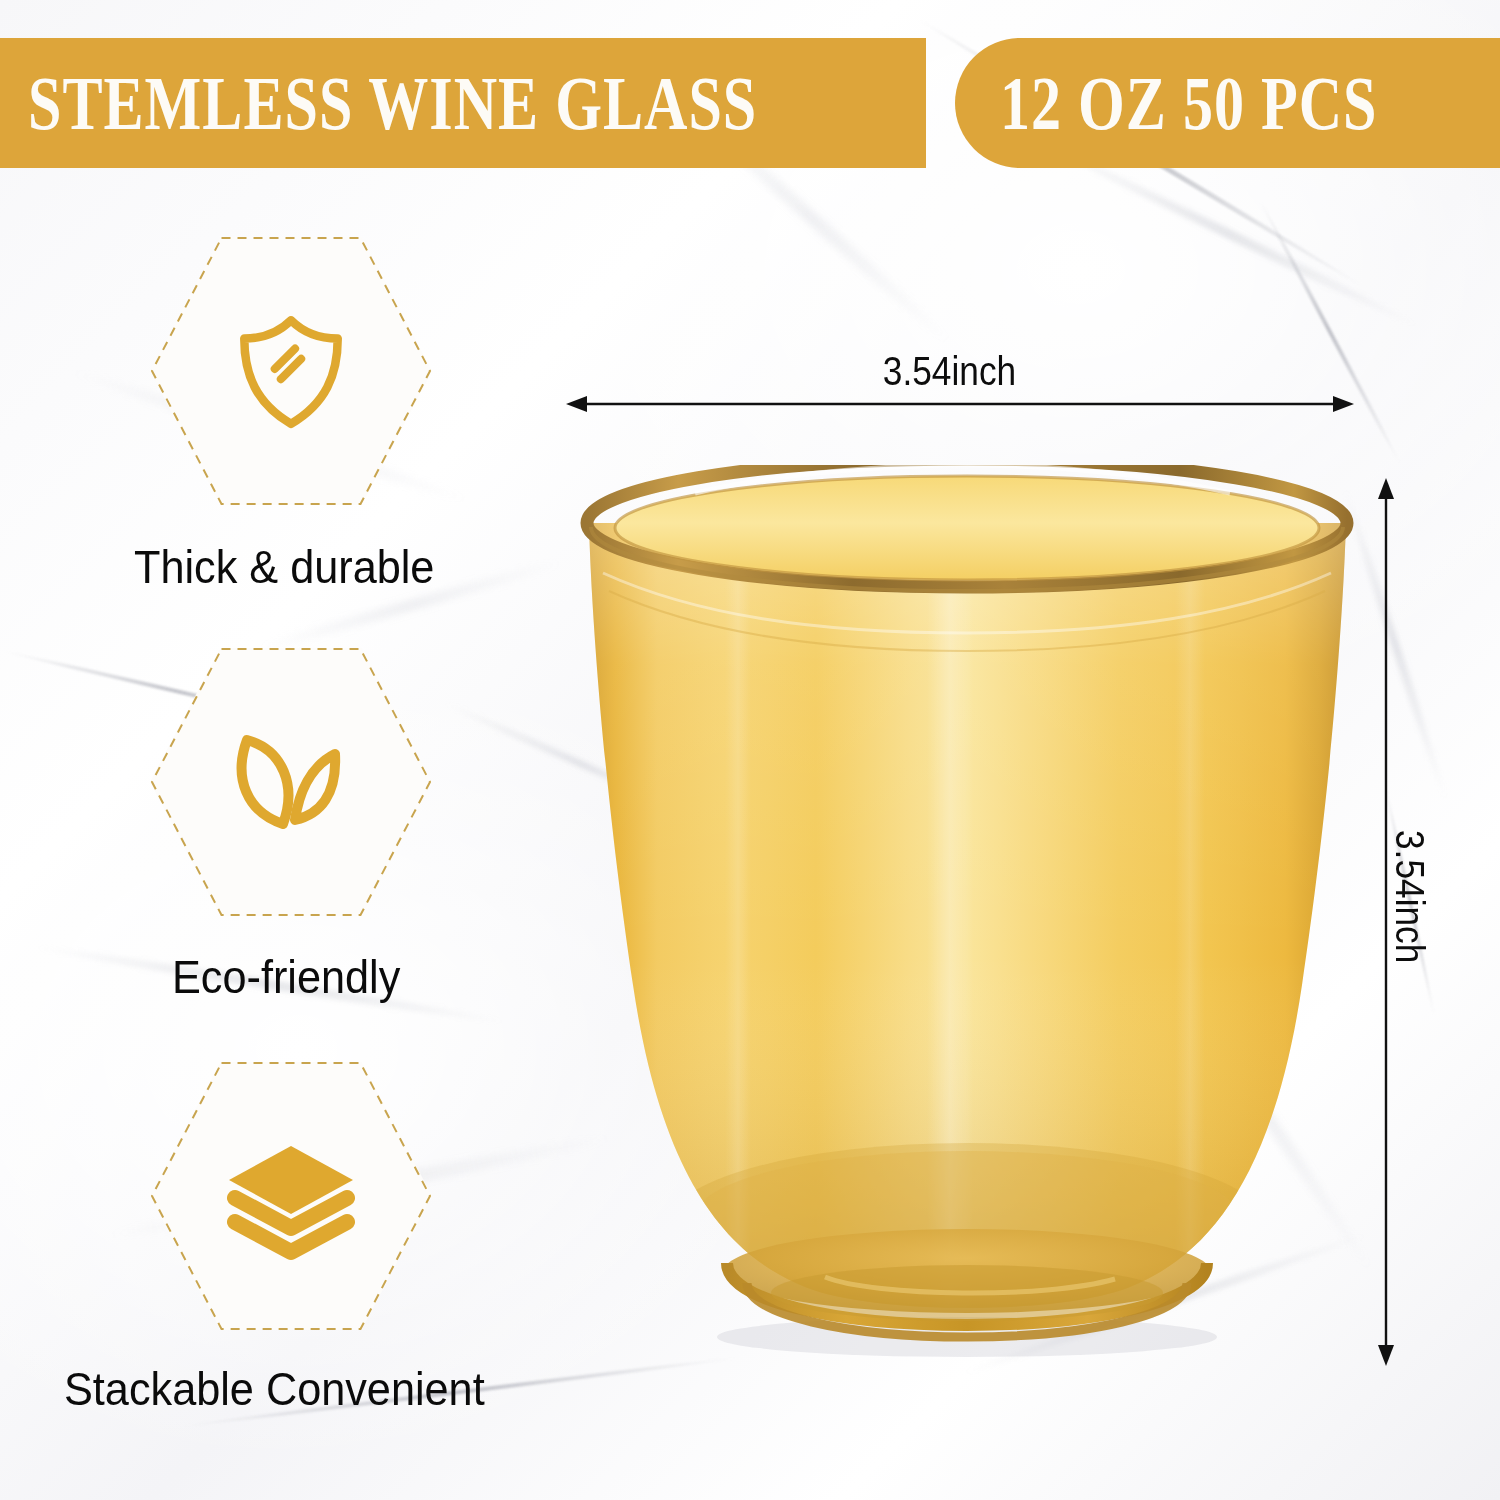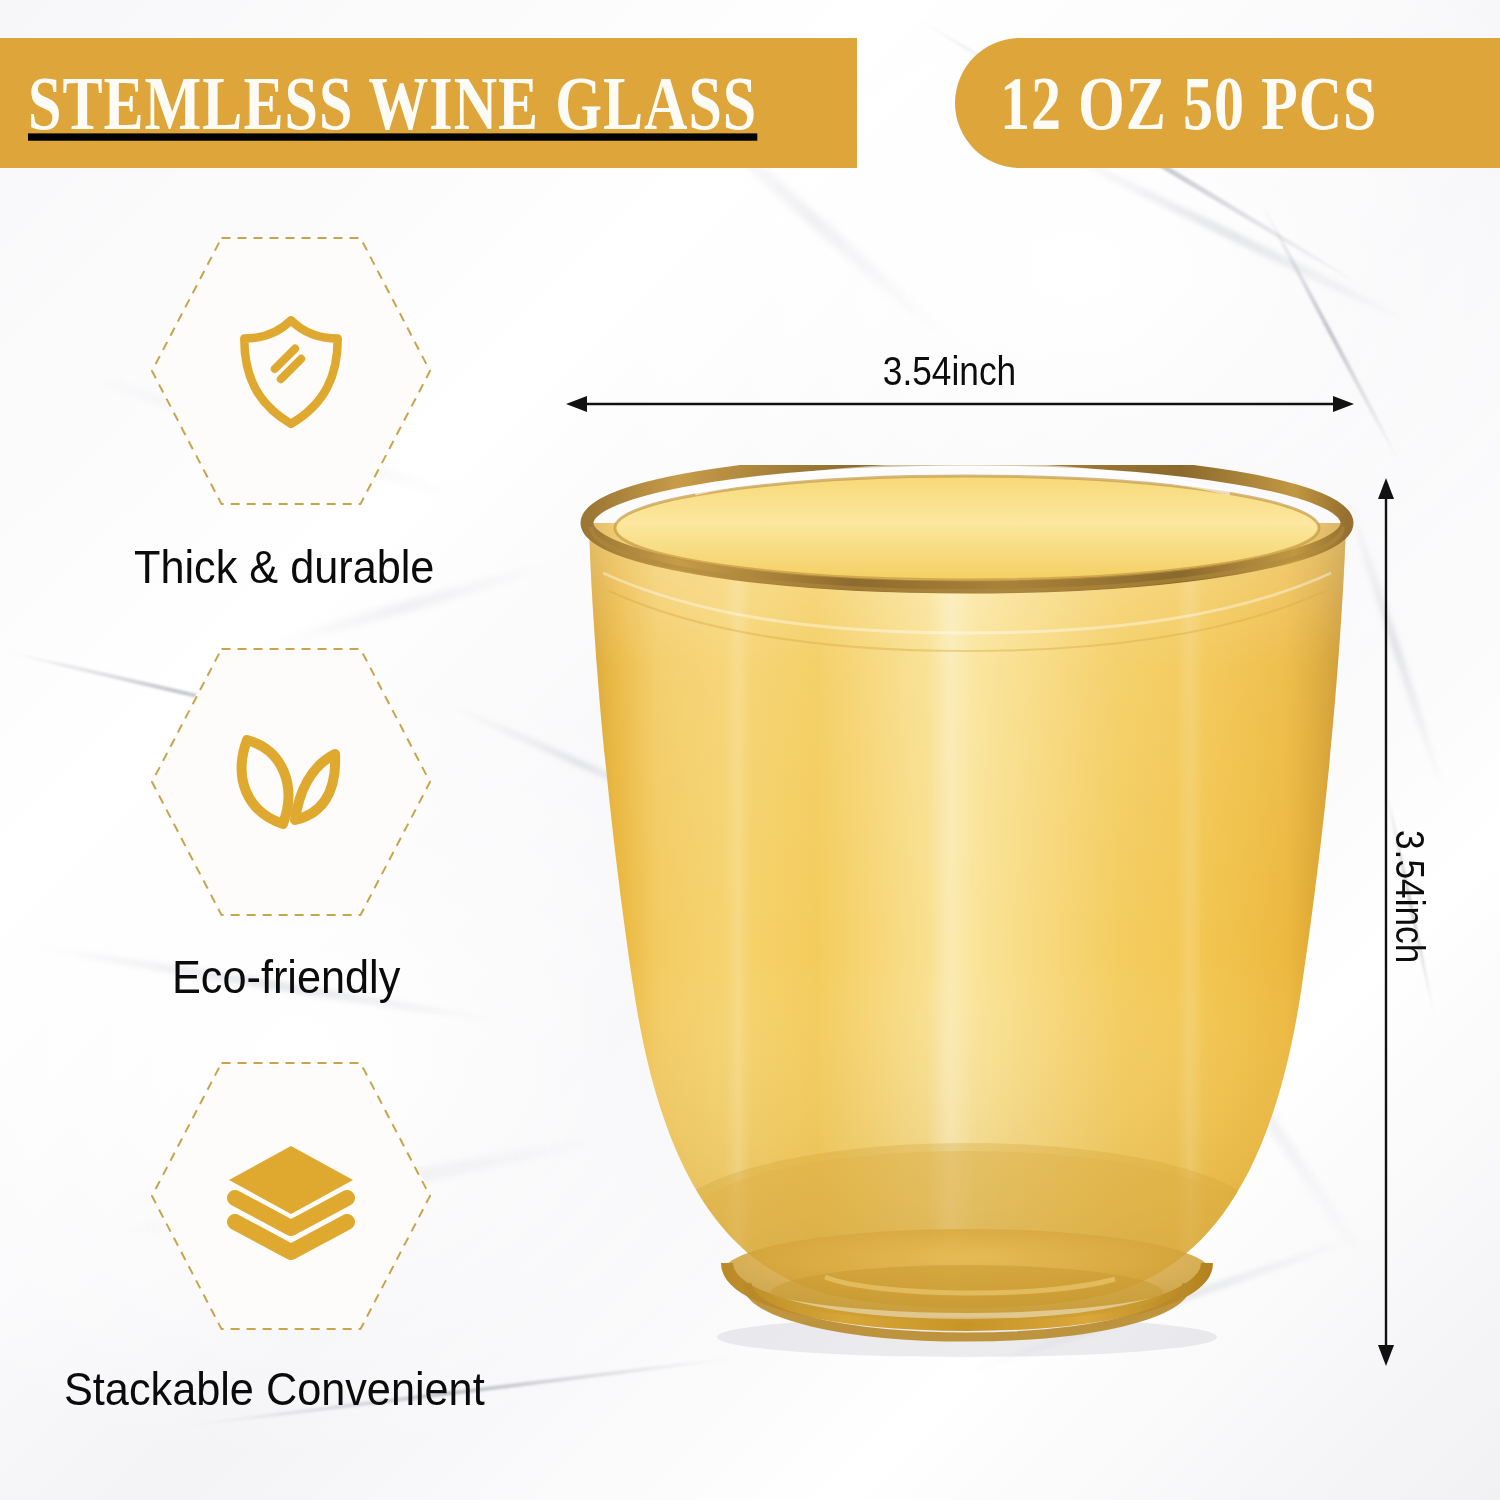--- a/index.html
+++ b/index.html
@@ -49,24 +49,23 @@
   .banner {
     position: absolute;
     background: #dda53a;
     display: flex;
     align-items: center;
     box-sizing: border-box;
   }
   .banner-title {
     left: 0;
     top: 38px;
-    width: 857px;
+    width: 926px;
     height: 130px;
     padding-left: 28px;
-    text-decoration: underline;
   }
   .banner-qty {
     left: 955px;
     top: 38px;
     width: 560px;
     height: 130px;
     border-top-left-radius: 65px;
     border-bottom-left-radius: 65px;
     padding-left: 45px;
   }

